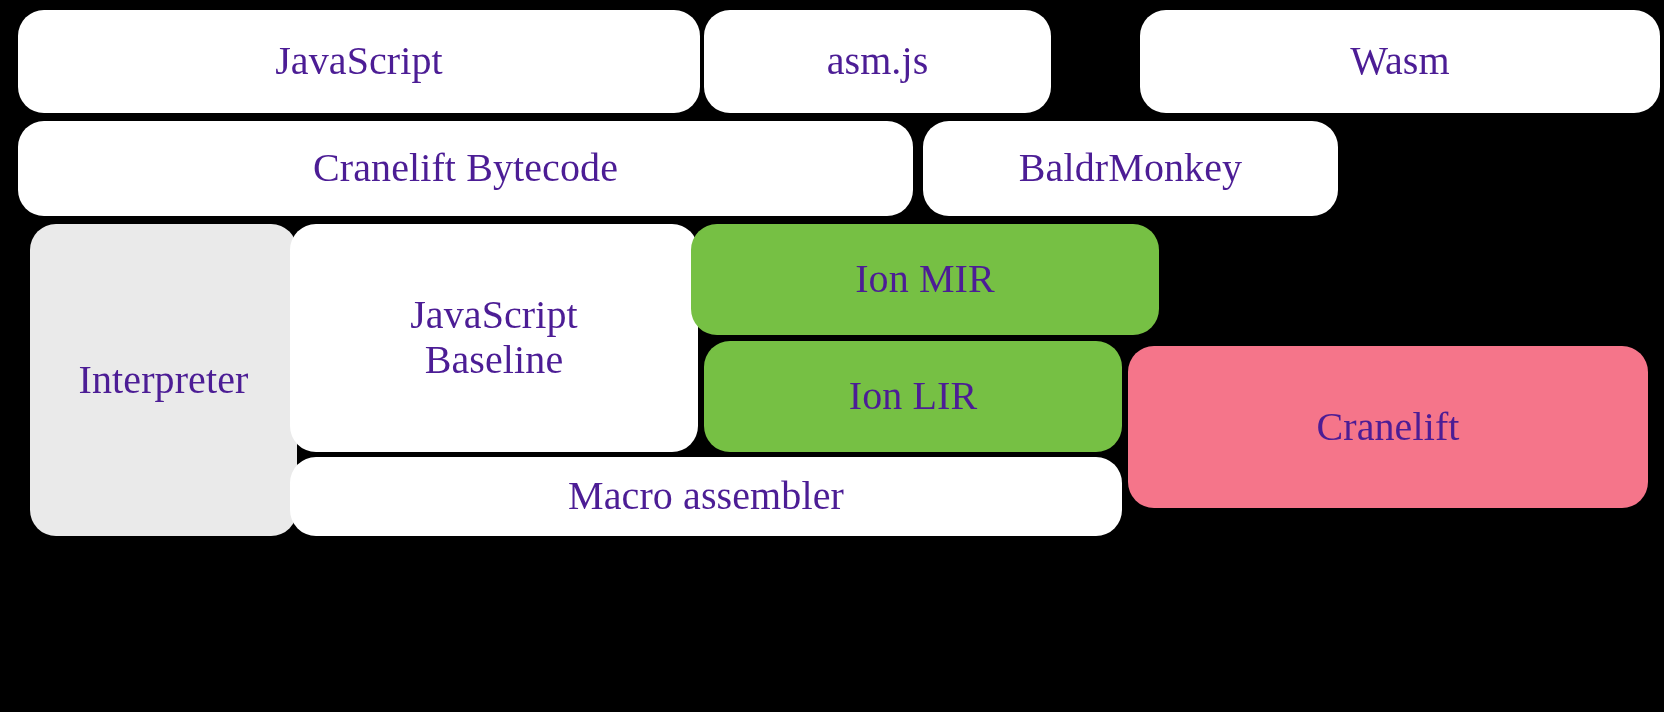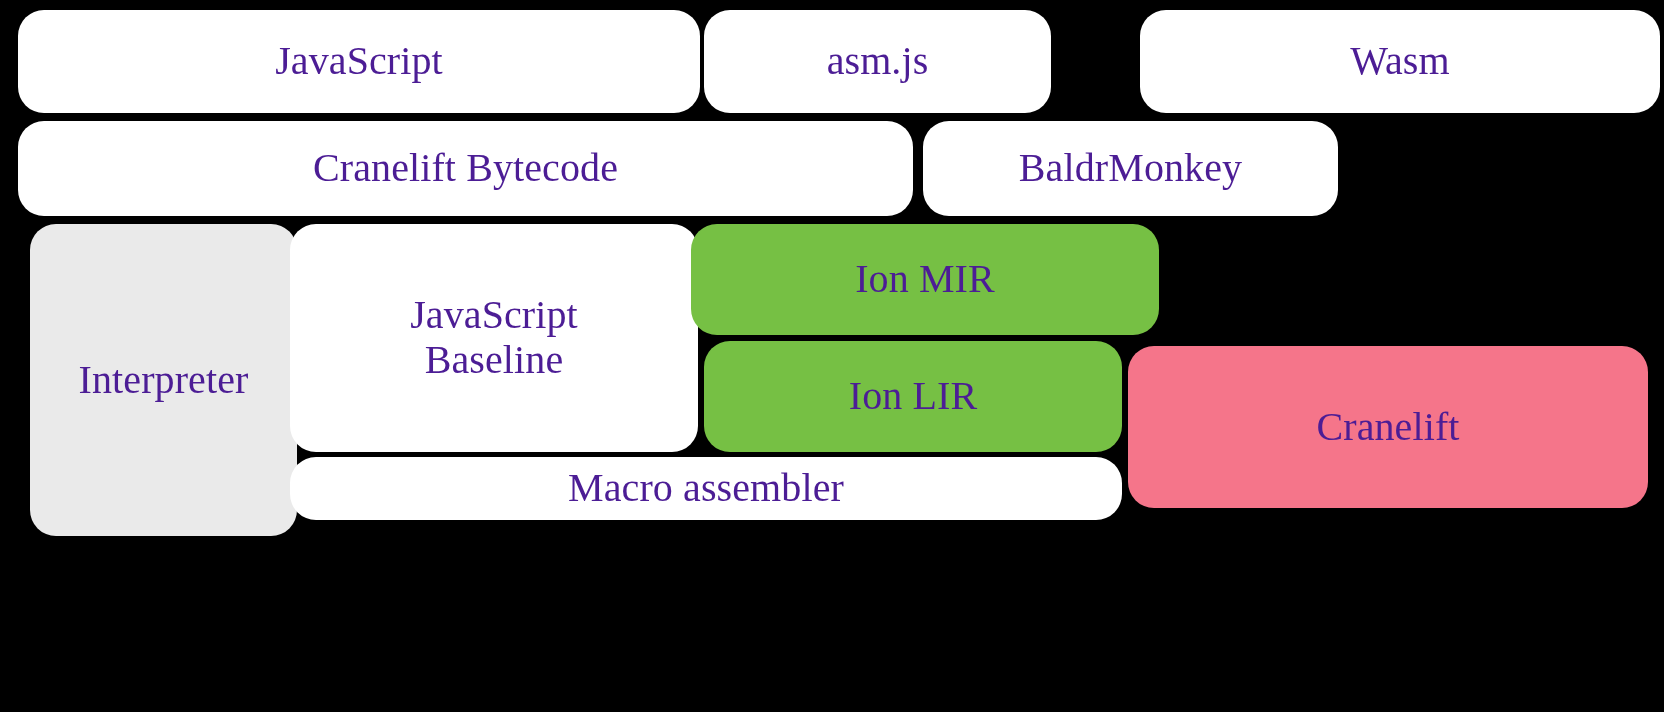--- a/index.html
+++ b/index.html
@@ -48,14 +48,14 @@
     <div class="node" style="left: 704px; top: 10px; width: 347px; height: 103px;">asm.js</div>
     <div class="node" style="left: 1128px; top: 10px; width: 520px; height: 103px; margin-left: 12px;">Wasm</div>
     <div class="node" style="left: 18px; top: 121px; width: 895px; height: 95px;">Cranelift Bytecode</div>
     <div class="node" style="left: 923px; top: 121px; width: 415px; height: 95px;">BaldrMonkey</div>
     <div class="node gray" style="left: 18px; top: 224px; width: 267px; height: 312px;">Interpreter</div>
     <div class="node" style="left: 290px; top: 224px; width: 408px; height: 228px;">JavaScript
 Baseline</div>
     <div class="node green" style="left: 691px; top: 224px; width: 468px; height: 111px;">Ion MIR</div>
     <div class="node green" style="left: 704px; top: 341px; width: 418px; height: 111px; text-align: center;">Ion LIR</div>
     <div class="node pink" style="left: 1128px; top: 334px; width: 520px; height: 162px; margin-top: 12px;">Cranelift</div>
-    <div class="node" style="left: 290px; top: 457px; width: 832px; height: 63px;">Macro assembler</div>
+    <div class="node" style="left: 290px; top: 457px; width: 832px; height: 79px;">Macro assembler</div>
   </div>
 
 </body></html>

